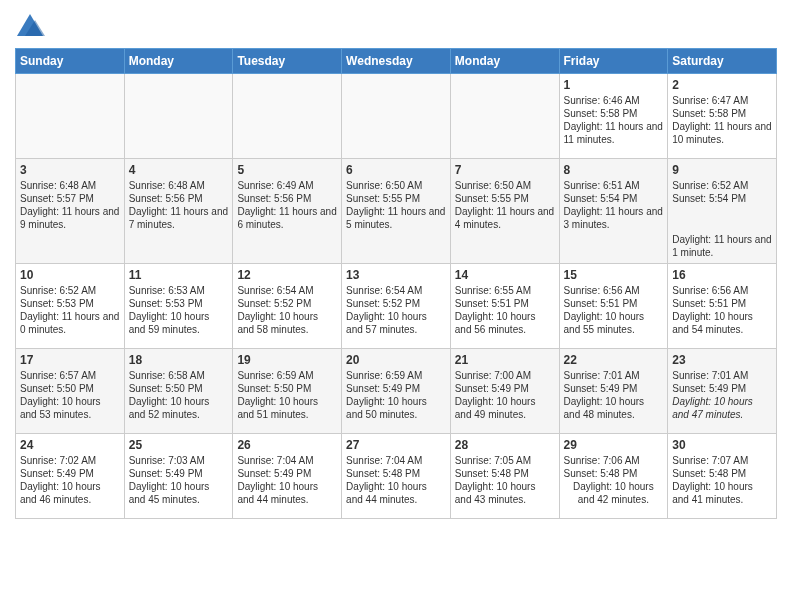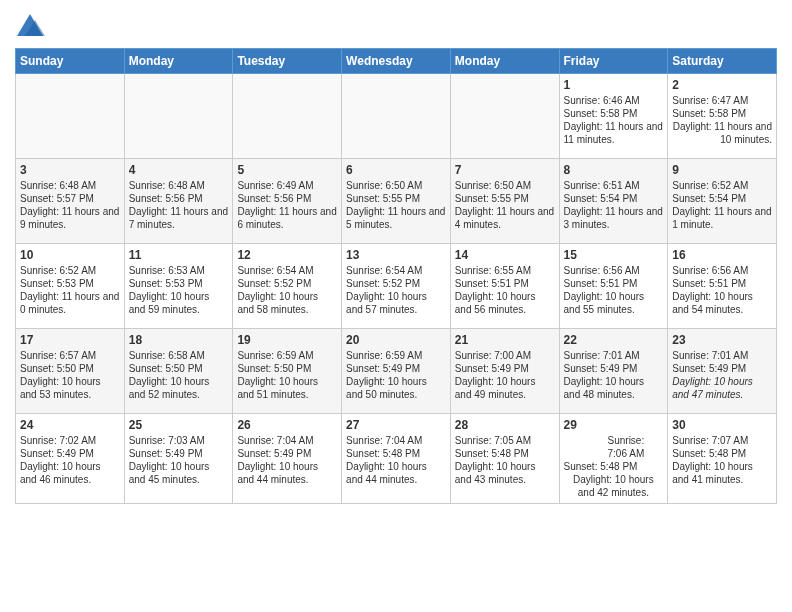--- a/index.html
+++ b/index.html
@@ -126,21 +126,21 @@
         <td>
           <span class="day-num">1</span>
           <div style="line-height: 1.3;">Sunrise: 6:46 AM</div>
           <div style="line-height: 1.3;">Sunset: 5:58 PM</div>
           <div style="line-height: 1.3;">Daylight: 11 hours and 11 minutes.</div>
         </td>
         <td>
           <span class="day-num">2</span>
           <div style="line-height: 1.3;">Sunrise: 6:47 AM</div>
           <div style="line-height: 1.3;">Sunset: 5:58 PM</div>
-          <div style="line-height: 1.3; text-align: right;">Daylight: 11 hours and 10 minutes.</div>
+          <div style="line-height: 1.3;">Daylight: 11 hours and 10 minutes.</div>
         </td>
       </tr>
       <tr>
         <td>
           <span class="day-num">3</span>
           <div style="line-height: 1.3;">Sunrise: 6:48 AM</div>
           <div style="line-height: 1.3;">Sunset: 5:57 PM</div>
           <div style="line-height: 1.3;">Daylight: 11 hours and 9 minutes.</div>
         </td>
         <td>
@@ -170,21 +170,21 @@
         <td>
           <span class="day-num">8</span>
           <div style="line-height: 1.3;">Sunrise: 6:51 AM</div>
           <div style="line-height: 1.3;">Sunset: 5:54 PM</div>
           <div style="line-height: 1.3;">Daylight: 11 hours and 3 minutes.</div>
         </td>
         <td>
           <span class="day-num">9</span>
           <div style="line-height: 1.3;">Sunrise: 6:52 AM</div>
           <div style="line-height: 1.3;">Sunset: 5:54 PM</div>
-          <div style="line-height: 1.3;">Daylight: 11 hours and 1 minute.</div>
+          <div style="line-height: 1.3; margin-top: 28px;">Daylight: 11 hours and 1 minute.</div>
         </td>
       </tr>
       <tr>
         <td>
           <span class="day-num">10</span>
           <div style="line-height: 1.3;">Sunrise: 6:52 AM</div>
           <div style="line-height: 1.3;">Sunset: 5:53 PM</div>
           <div style="line-height: 1.3;">Daylight: 11 hours and 0 minutes.</div>
         </td>
         <td>
@@ -294,21 +294,21 @@
           <div style="line-height: 1.3;">Daylight: 10 hours and 44 minutes.</div>
         </td>
         <td>
           <span class="day-num">28</span>
           <div style="line-height: 1.3;">Sunrise: 7:05 AM</div>
           <div style="line-height: 1.3;">Sunset: 5:48 PM</div>
           <div style="line-height: 1.3;">Daylight: 10 hours and 43 minutes.</div>
         </td>
         <td>
           <span class="day-num">29</span>
-          <div style="line-height: 1.3; margin-left: 44px;">Sunrise: 7:06 AM</div>
+          <div style="line-height: 1.3;">Sunrise: 7:06 AM</div>
           <div style="line-height: 1.3;">Sunset: 5:48 PM</div>
           <div style="line-height: 1.3; text-align: center;">Daylight: 10 hours and 42 minutes.</div>
         </td>
         <td>
           <span class="day-num">30</span>
           <div style="line-height: 1.3;">Sunrise: 7:07 AM</div>
           <div style="line-height: 1.3;">Sunset: 5:48 PM</div>
           <div style="line-height: 1.3;">Daylight: 10 hours and 41 minutes.</div>
         </td>
       </tr>

